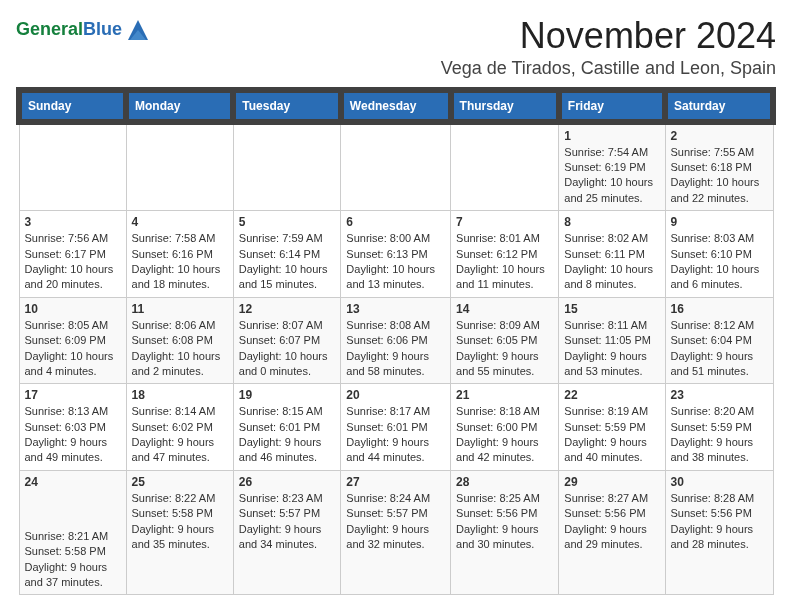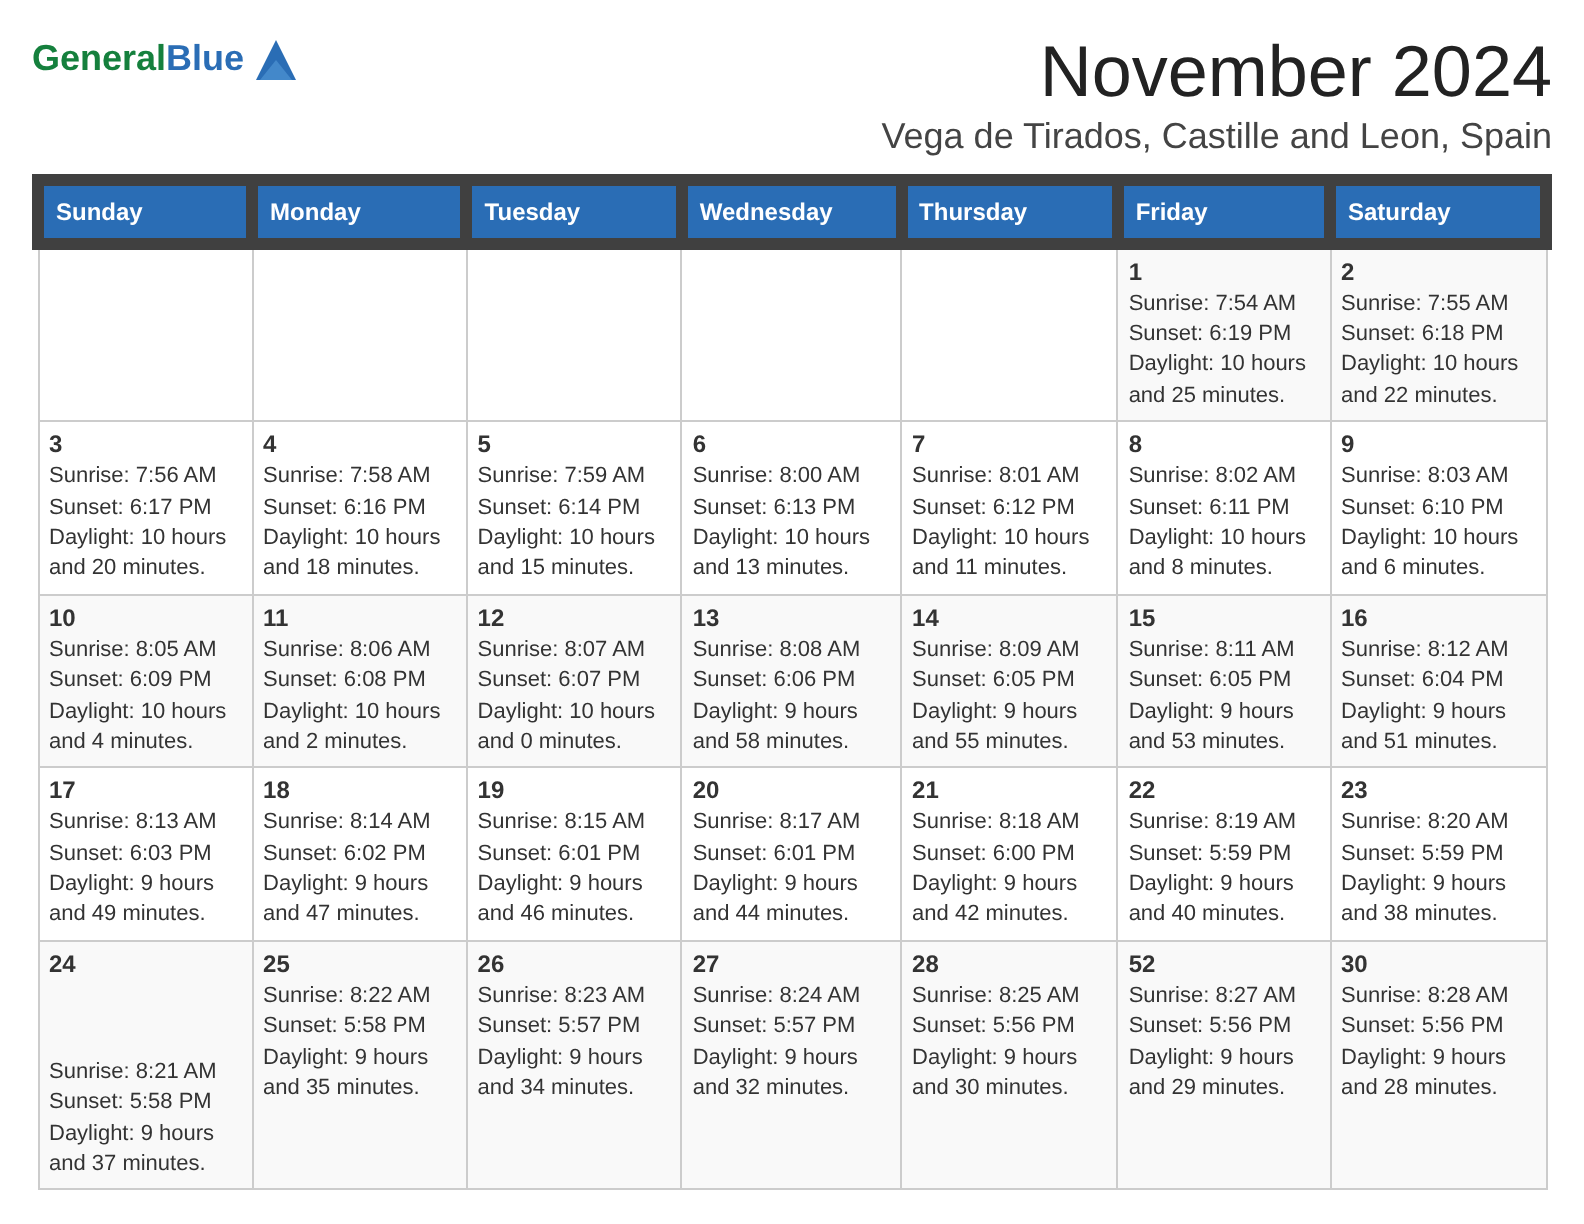--- a/index.html
+++ b/index.html
@@ -211,21 +211,21 @@
         </td>
         <td>
           <div class="day-num">14</div>
           <div class="day-info" style="white-space: pre-line;">Sunrise: 8:09 AM
 Sunset: 6:05 PM
 Daylight: 9 hours and 55 minutes.</div>
         </td>
         <td>
           <div class="day-num">15</div>
           <div class="day-info" style="white-space: pre-line;">Sunrise: 8:11 AM
-Sunset: 6:05 PM
+Sunset: 11:05 PM
 Daylight: 9 hours and 53 minutes.</div>
         </td>
         <td>
           <div class="day-num">16</div>
           <div class="day-info" style="white-space: pre-line;">Sunrise: 8:12 AM
 Sunset: 6:04 PM
 Daylight: 9 hours and 51 minutes.</div>
         </td>
       </tr>
       <tr>
@@ -297,21 +297,21 @@
 Sunset: 5:57 PM
 Daylight: 9 hours and 32 minutes.</div>
         </td>
         <td>
           <div class="day-num">28</div>
           <div class="day-info" style="white-space: pre-line;">Sunrise: 8:25 AM
 Sunset: 5:56 PM
 Daylight: 9 hours and 30 minutes.</div>
         </td>
         <td>
-          <div class="day-num">52</div>
+          <div class="day-num">29</div>
           <div class="day-info" style="white-space: pre-line;">Sunrise: 8:27 AM
 Sunset: 5:56 PM
 Daylight: 9 hours and 29 minutes.</div>
         </td>
         <td>
           <div class="day-num">30</div>
           <div class="day-info" style="white-space: pre-line;">Sunrise: 8:28 AM
 Sunset: 5:56 PM
 Daylight: 9 hours and 28 minutes.</div>
         </td>

